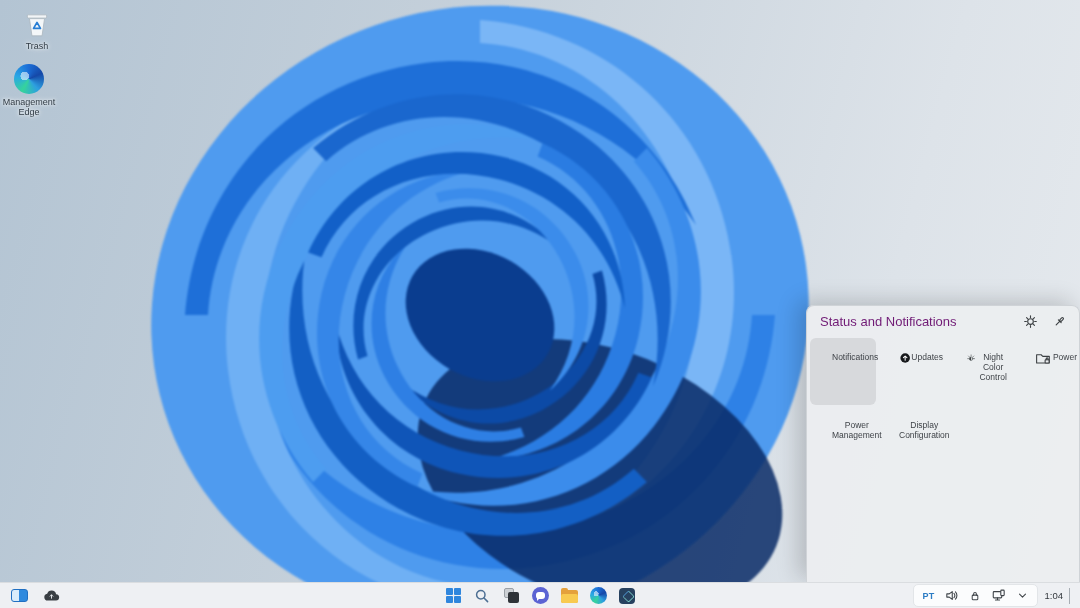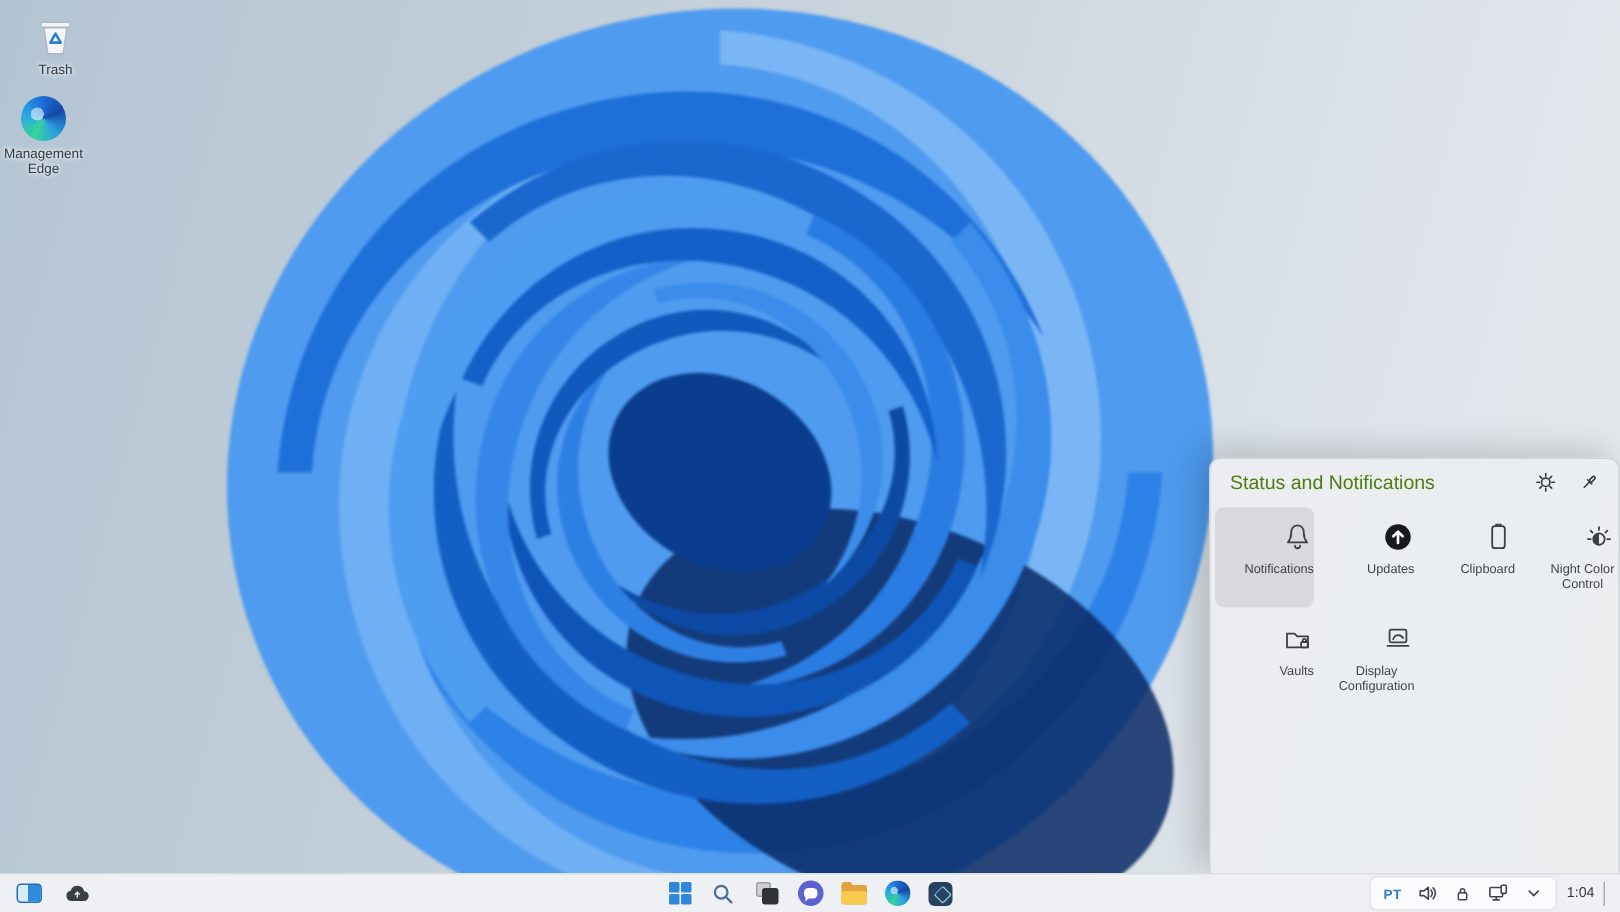--- a/index.html
+++ b/index.html
@@ -36,27 +36,27 @@
 
   
   .popup {
     position:absolute; left:806px; top:305px; width:274px; height:277px;
     background:rgba(235,237,240,.97);
     border:1px solid #cfd3d7; border-bottom:none;
     border-radius:8px 8px 0 0;
     box-shadow:-8px -4px 22px rgba(0,0,0,.18);
   }
   .popup-header { display:flex; align-items:center; height:30px; padding:0 12px 0 13px; }
-  .popup-title { font-size:13px; color:#4d7c0f; flex:1; }
+  .popup-title { font-size:13px; color:#701a75; flex:1; }
   .popup-header .hicon { margin-left:14px; display:flex; align-items:center; cursor:pointer; }
   .tile-grid {
     display:grid; grid-template-columns:repeat(4,66px); grid-auto-rows:67px;
     padding:2px 3px; column-gap:1px; row-gap:1px;
   }
-  .tile { display:flex; flex-direction:column; align-items:flex-end; padding-top:9px; border-radius:6px; cursor:pointer;padding-left:22px; }
+  .tile { display:flex; flex-direction:row; align-items:flex-start; padding-top:9px; border-radius:6px; cursor:pointer;padding-left:22px; }
   .tile.selected { background:#d7d9dc; }
   .tile .tlabel {
     margin-top:5px; font-size:8.5px; line-height:1.2; color:#3f4348;
     text-align:center; max-width:62px;
   }
   .tile.nowrap .tlabel { white-space:nowrap; max-width:none; }
   .tico { stroke:#3c4043; fill:none; stroke-width:1.2; stroke-linecap:round; stroke-linejoin:round; }
 
   
   .taskbar {
@@ -174,46 +174,48 @@
     </div>
 
     <div class="tile">
       <svg width="22" height="22" viewBox="0 0 22 22">
         <circle cx="11" cy="11" r="8.5" fill="#17191c"></circle>
         <path d="M11 15 V7.6 M7.9 10.5 L11 7.4 L14.1 10.5" stroke="#fff" stroke-width="1.8" fill="none" stroke-linecap="round" stroke-linejoin="round"></path>
       </svg>
       <div class="tlabel">Updates</div>
     </div>
 
-    <div class="tile">
-      <svg class="tico" width="22" height="22" viewBox="0 0 22 22">
-        <rect x="6.8" y="3.8" width="8.4" height="14.6" rx="1.8"></rect>
-        <path d="M9.4 3.8 v-1 h3.2 v1"></path>
-      </svg>
-      <div class="tlabel">Clipboard</div>
-    </div>
 
     <div class="tile">
       <svg class="tico" width="22" height="22" viewBox="0 0 22 22">
         <circle cx="11" cy="12.4" r="3.8"></circle>
         <path d="M11 8.6 a3.8 3.8 0 0 0 0 7.6 Z" fill="#3c4043" stroke="none"></path>
         <path d="M11 4.4 V6.3 M16.6 6.8 L15.3 8.1 M5.4 6.8 L6.7 8.1 M18.4 12.4 H16.5 M3.6 12.4 H5.5"></path>
       </svg>
       <div class="tlabel">Night Color Control</div>
     </div>
 
     <div class="tile">
       <svg class="tico" width="22" height="22" viewBox="0 0 22 22">
         <path d="M4 7.4 h5 l1.8 1.8 H18 V16.6 H4 Z"></path>
         <rect x="13.4" y="13" width="4.4" height="3.6" rx=".8" fill="#ebedf0"></rect>
         <path d="M14.5 13 v-1 a1.1 1.1 0 0 1 2.2 0 v1"></path>
       </svg>
-      <div class="tlabel">Vaults</div>
-    </div>
-
+      <div class="tlabel">Power</div>
+    </div>
+
+    <div class="tile">
+      <svg class="tico" width="22" height="22" viewBox="0 0 22 22">
+        <rect x="4.4" y="4.6" width="13.2" height="9.4" rx="1.2"></rect>
+        <circle cx="11" cy="9.3" r="1.7" fill="#3c4043" stroke="none"></circle>
+        <path d="M11 6 v.9 M11 11.7 v.9 M7.7 9.3 h.9 M13.4 9.3 h.9"></path>
+        <path d="M11 14 v2.4 M7.9 17.2 h6.2"></path>
+      </svg>
+      <div class="tlabel">Power Management</div>
+    </div>
 
     <div class="tile">
       <svg class="tico" width="22" height="22" viewBox="0 0 22 22">
         <rect x="5.4" y="4.8" width="11.2" height="8.4" rx="1"></rect>
         <path d="M4 15.6 h14"></path>
         <path d="M7.8 11.2 c1.2 -3.4 4.8 -3.6 6.6 -.8"></path>
       </svg>
       <div class="tlabel">Display Configuration</div>
     </div>
 

